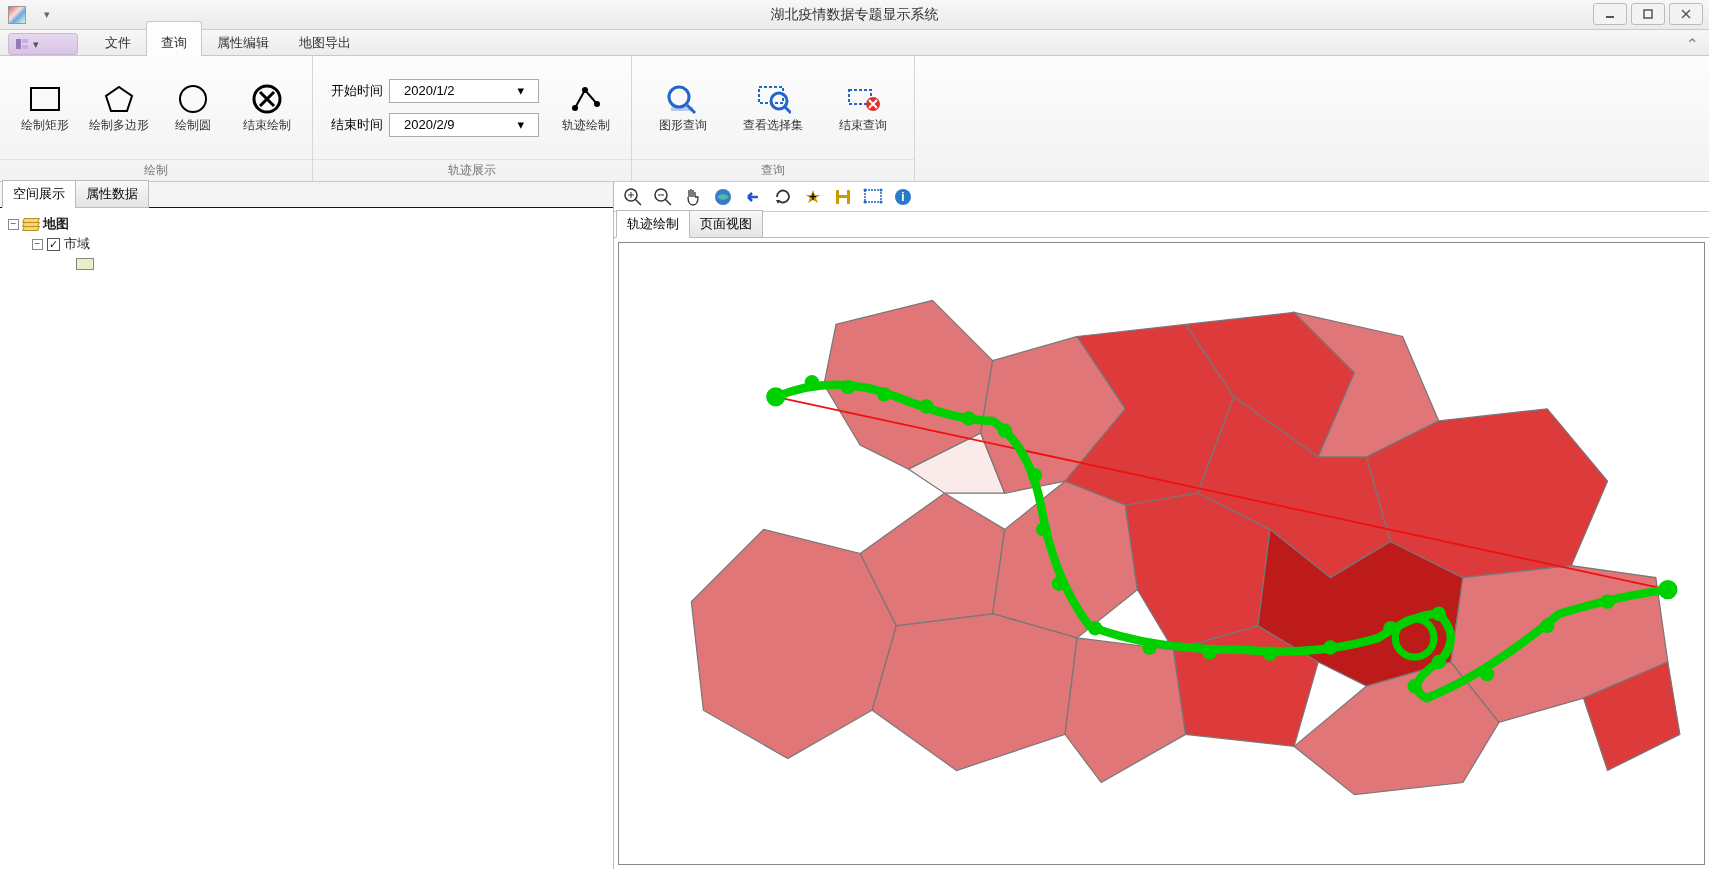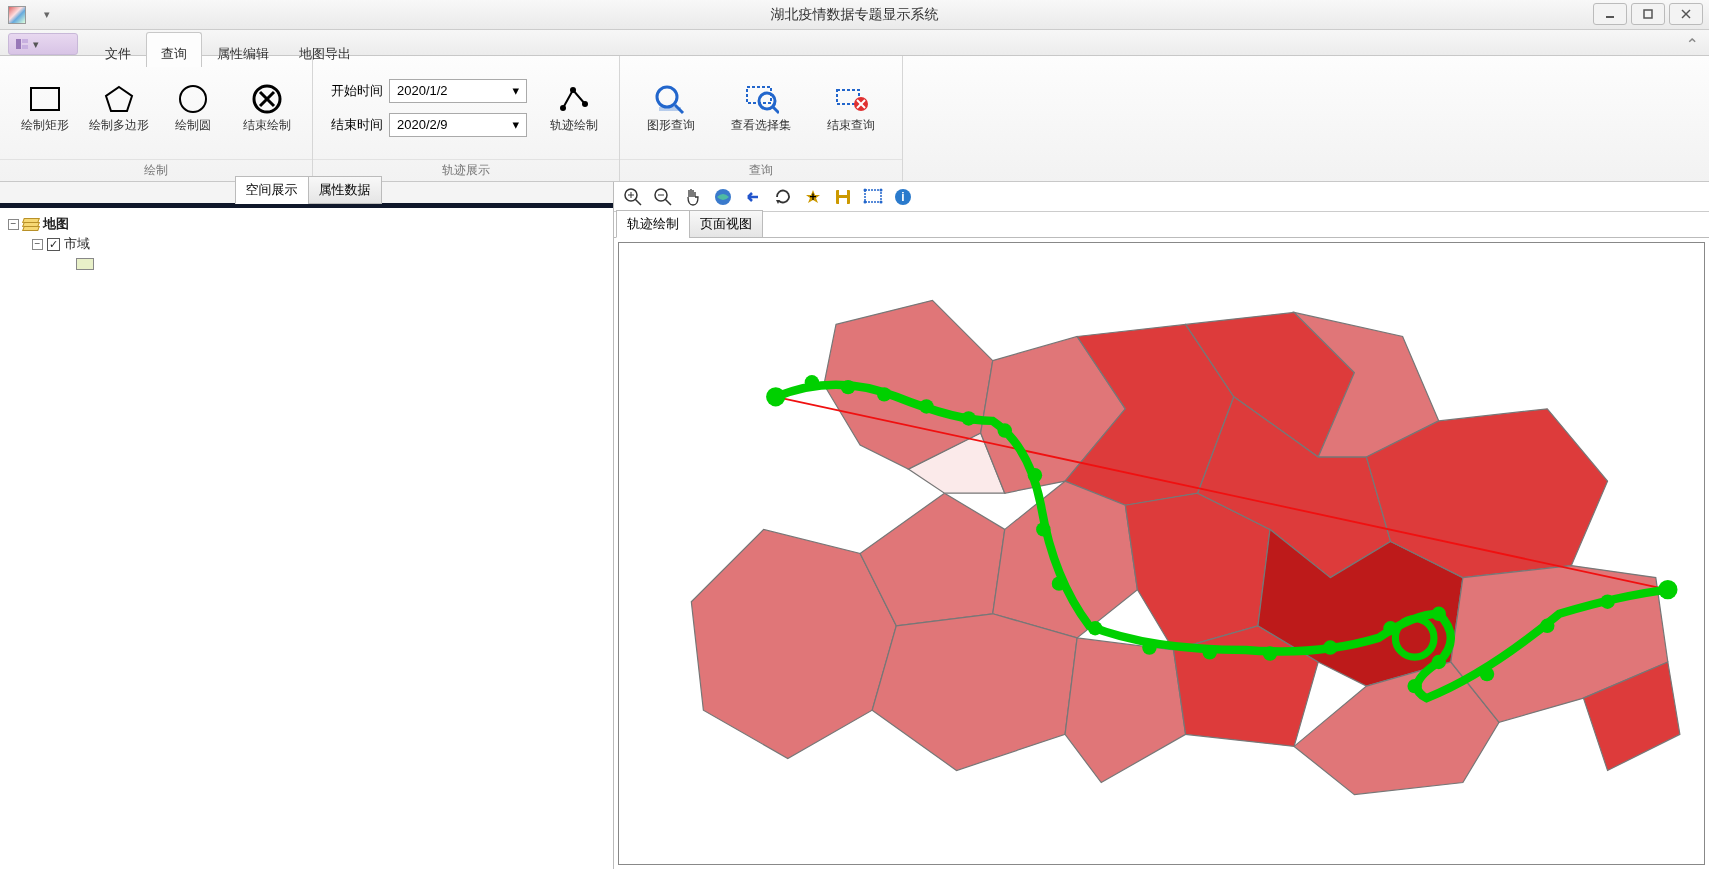--- a/index.html
+++ b/index.html
@@ -10,43 +10,43 @@
 .titlebar .app-icon { width: 18px; height: 18px; margin-left: 8px; display: inline-block; background: linear-gradient(135deg,#d66,#fdd 40%,#6ad 60%,#dfd); border: 1px solid #999; }
 .titlebar .qat-dd { margin-left: 18px; color: #666; font-size: 11px; }
 .titlebar .title { position: absolute; left: 50%; transform: translateX(-50%); font-size: 14px; font-weight: normal; color: #333; }
 .titlebar .winbtns { position: absolute; right: 6px; top: 3px; display: flex; gap: 4px; }
 .titlebar .winbtn { width: 34px; height: 22px; border: 1px solid #bbb; border-radius: 3px; background: #f3f3f3; display: flex; align-items: center; justify-content: center; color: #555; }
 
 
 .ribbon-tabs { height: 26px; background: linear-gradient(#f7f7f7,#ececec); display: flex; align-items: flex-end; padding-left: 8px; border-bottom: 1px solid #c8c8c8; position: relative; }
 .ribbon-tabs .file-btn { width: 70px; height: 22px; border: 1px solid #c8b8d8; border-radius: 3px; background: linear-gradient(#e8d8f0,#d8c4e6); margin-right: 12px; display:flex; align-items:center; padding-left:6px; }
 .ribbon-tabs .file-btn svg { width:14px; height:14px; }
-.ribbon-tabs .rtab { padding: 12px 14px 4px 14px; font-size: 13px; color: #333; border: 1px solid transparent; border-bottom: none; position: relative; top: 12px; }
+.ribbon-tabs .rtab { padding: 12px 14px 4px 14px; font-size: 13px; color: #333; border: 1px solid transparent; border-bottom: none; position: relative; top: 1px; }
 .ribbon-tabs .rtab.active { background: #fdfdfd; border-color: #c8c8c8; border-top-left-radius: 3px; border-top-right-radius: 3px; }
 .ribbon-collapse { position:absolute; right:10px; top:5px; color:#888; }
 
 
 .ribbon { height: 126px; background: linear-gradient(#fdfdfd,#f2f2f2); border-bottom: 1px solid #c8c8c8; display: flex; }
 .group { border-right: 1px solid #d6d6d6; display: flex; flex-direction: column; height: 100%; }
 .group-body { flex: 1; display: flex; align-items: center; padding: 4px 8px; }
 .group-label { height: 22px; text-align: center; font-size: 12px; color: #777; border-top: 1px solid #e2e2e2; padding-top: 2px; }
 .bigbtn { width: 74px; height: 92px; display: flex; flex-direction: column; align-items: center; justify-content: center; border-radius: 3px; }
 .bigbtn .icon { width: 36px; height: 36px; display:flex; align-items:center; justify-content:center; }
 .bigbtn .lbl { font-size: 12px; color: #333; }
 
 .date-block { display:flex; flex-direction:column; gap:10px; padding: 8px 10px; }
 .date-row { display:flex; align-items:center; gap:6px; font-size:13px; }
-.date-row .dd { width:138px; height:24px; border:1px solid #aaa; background:#fff; display:flex; align-items:center; justify-content:space-between; padding:0 7px; font-size:13px; }
+.date-row .dd { width:150px; height:24px; border:1px solid #aaa; background:#fff; display:flex; align-items:center; justify-content:space-between; padding:0 14px; font-size:13px; }
 
 
 .client { display:flex; height: calc(100% - 30px - 26px - 126px); }
 .left-pane { width: 614px; border-right:1px solid #bbb; background:#fff; display:flex; flex-direction:column; }
 .right-pane { flex:1; background:#fff; display:flex; flex-direction:column; }
 
-.pane-tabs { height:26px; display:flex; align-items:flex-end; background:#f4f4f4; border-bottom:5px solid #0f172a; padding-left:2px;justify-content:center; }
+.pane-tabs { height:26px; display:flex; align-items:flex-end; background:#f4f4f4; border-bottom:1px solid #0f172a; padding-left:2px; }
 .ptab { padding:4px 10px; font-size:13px; border:1px solid #bbb; background:linear-gradient(#f8f8f8,#e5e5e5); position:relative; top:1px; margin-right:-1px; }
 .ptab.active { background:#fff; border-bottom:1px solid #fff; }
 
 .tree { padding:6px 8px; font-size:13px; color:#222; }
 .tree-row { display:flex; align-items:center; gap:4px; height:20px; }
 .tree-row .exp { width:11px; height:11px; border:1px solid #888; display:flex; align-items:center; justify-content:center; font-size:10px; line-height:1; color:#444; background:#fff;}
 .tree-row .chk { width:13px; height:13px; border:1px solid #555; display:flex; align-items:center; justify-content:center; font-size:11px; background:#fff;}
 .layers-icon { width:16px; height:12px; position:relative; }
 .layers-icon span { position:absolute; width:16px; height:5px; background:#f6d873; border:1px solid #b89028; transform:skewX(-20deg); }
 .layers-icon span:nth-child(1){ top:0px; }

